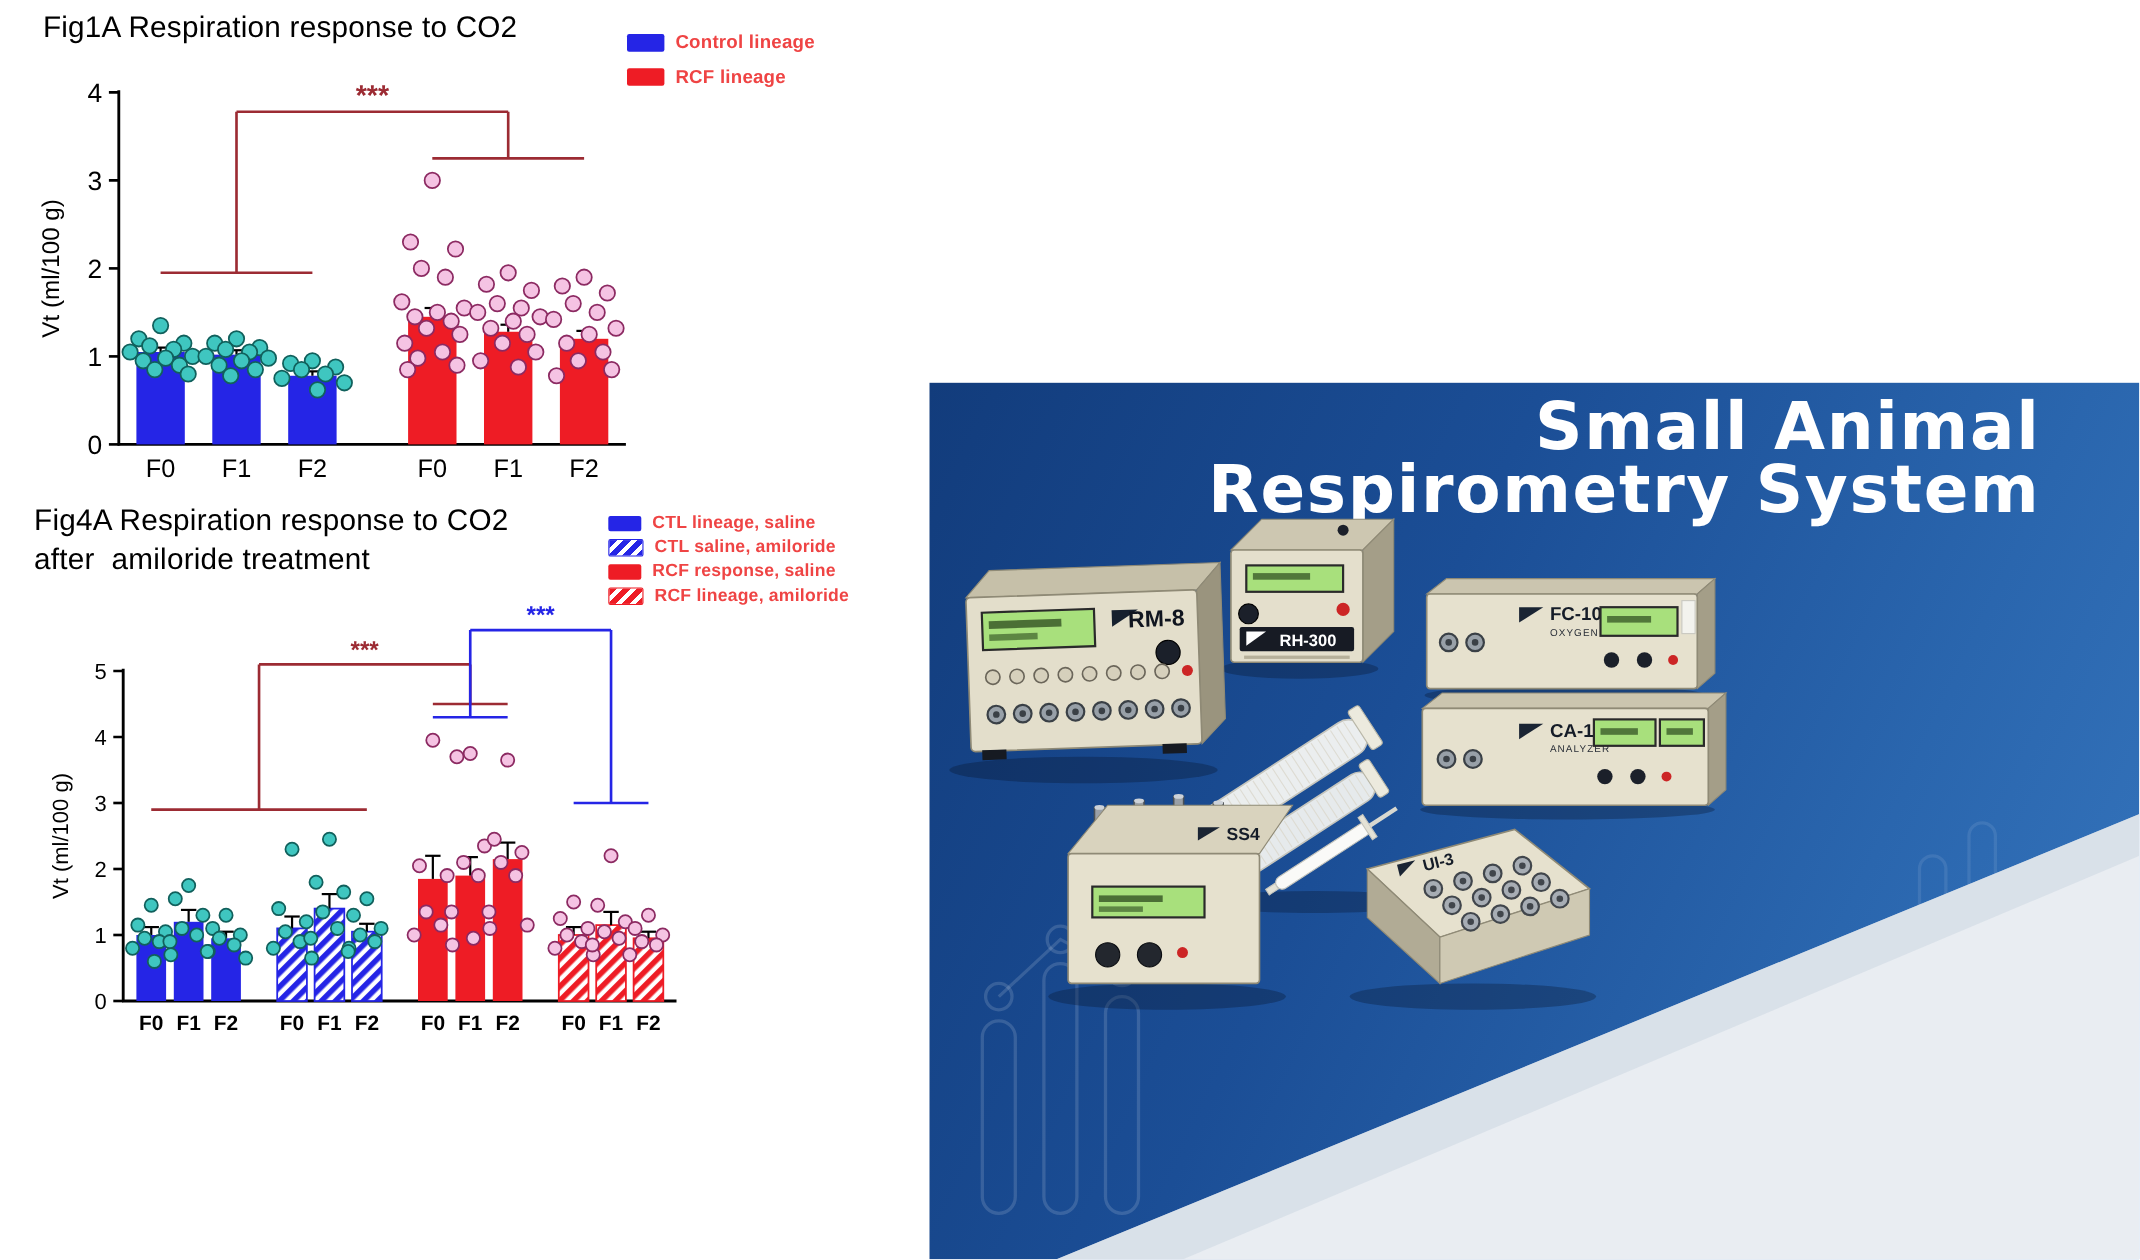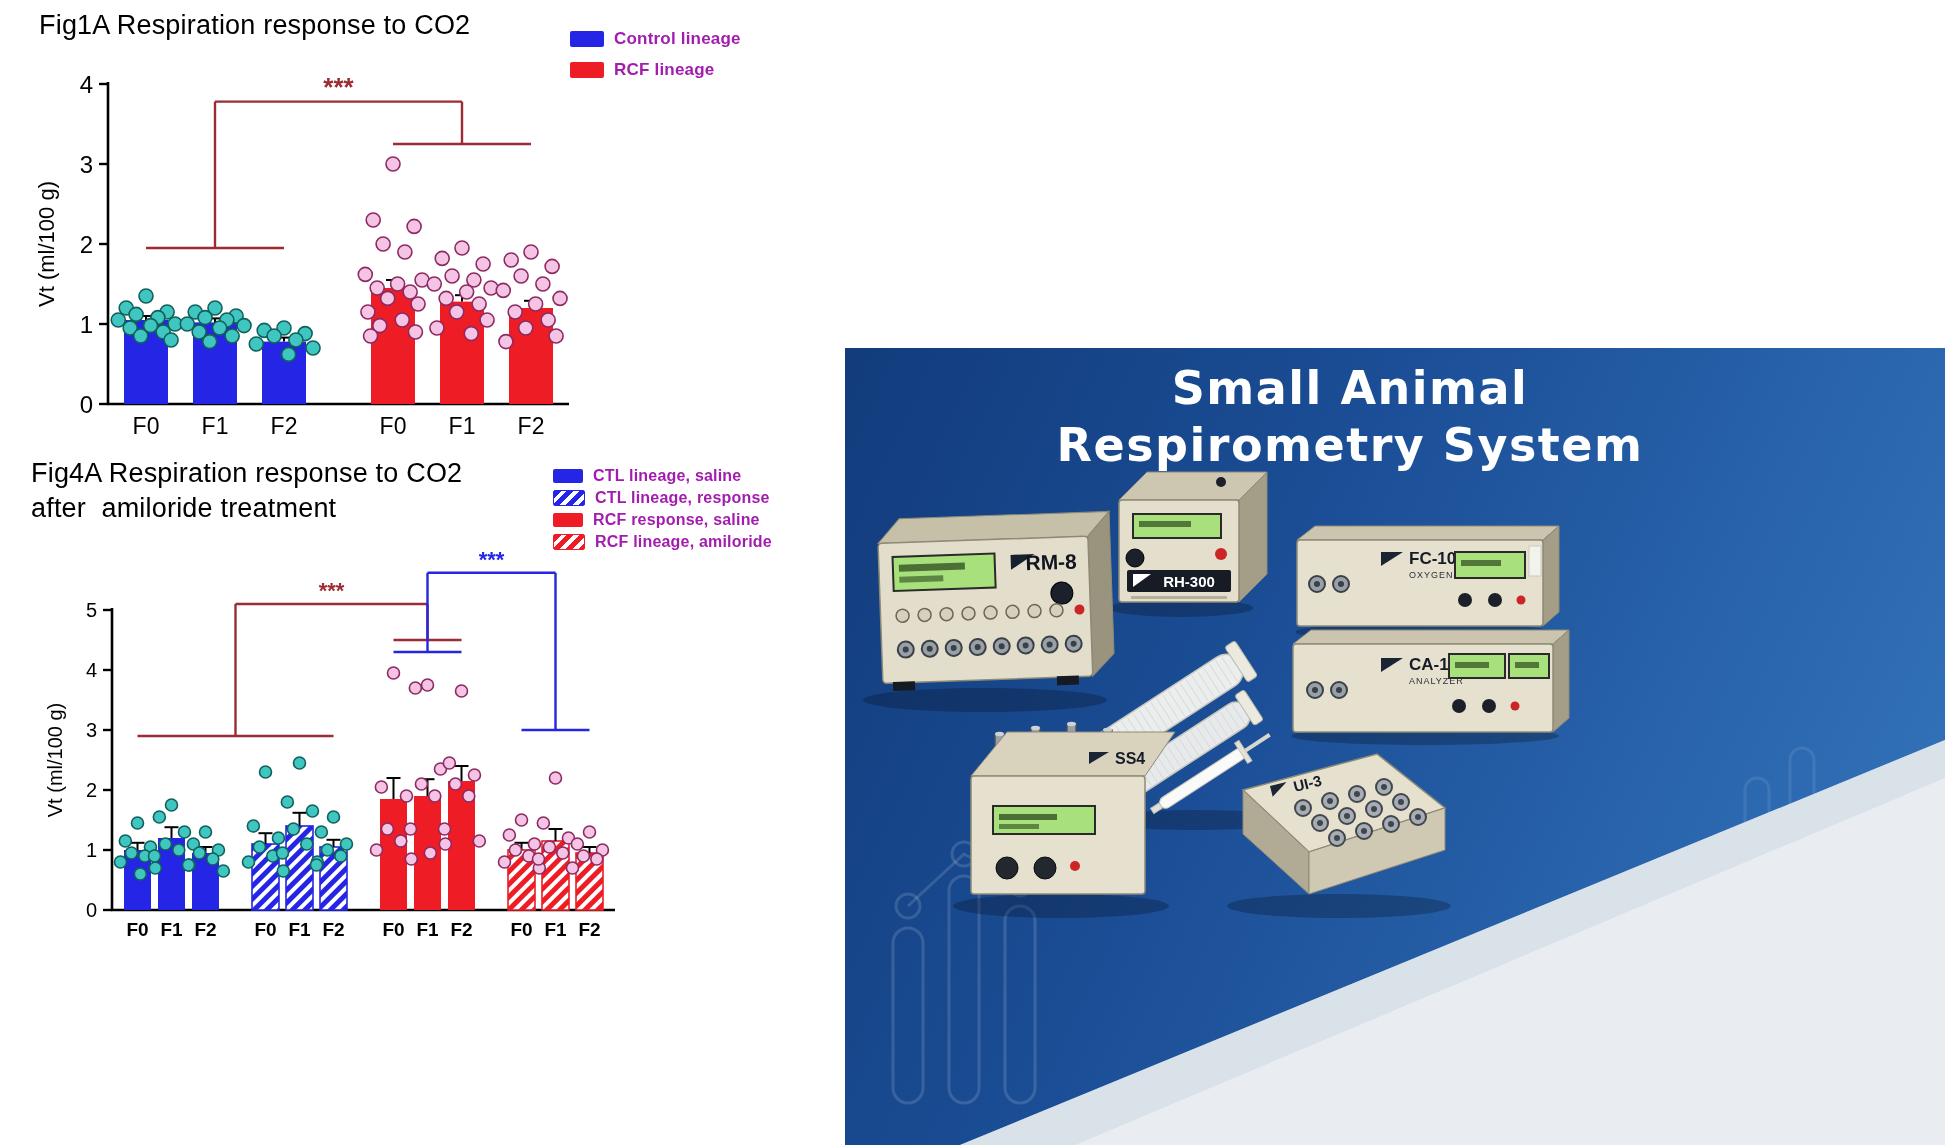--- a/index.html
+++ b/index.html
@@ -12,30 +12,30 @@
 
   .fig-title{font-size:27px;color:#000000;font-weight:500;letter-spacing:.2px;line-height:33px;white-space:pre;}
   #fig1 .fig-title{margin:4px 0 0 14px;}
   #fig4 .fig-title{margin:2px 0 0 6px;}
 
   .legend{position:absolute;display:flex;flex-direction:column;}
   #legend1{left:545px;top:24px;gap:11px;}
   #legend2{left:528px;top:12px;gap:4px;}
   .leg-row{display:flex;align-items:center;gap:10px;}
   .swatch{display:inline-block;border-radius:2px;flex:none;}
-  .leg-label{font-weight:600;color:#a21caf;letter-spacing:.2px;white-space:nowrap;}
+  .leg-label{font-weight:600;color:#ef4444;letter-spacing:.2px;white-space:nowrap;}
 
   #chart1{position:absolute;left:5px;top:52px;}
   #chart2{position:absolute;left:15px;top:80px;}
   svg text{font-family:"Liberation Sans",sans-serif;}
 
   .product{position:absolute;left:845px;top:348px;width:1100px;height:797px;overflow:hidden;
            background:linear-gradient(115deg,#123c7c 0%,#1b4e96 38%,#2a66ae 72%,#3777bf 100%);}
-  .product-title{position:absolute;left:0;top:12px;width:1010px;text-align:center;color:#fff;
-                 font-size:46px;font-weight:600;letter-spacing:1.5px;line-height:57px;
+  .product-title{position:absolute;left:0;top:12px;width:1010px;text-align:right;color:#fff;
+                 font-size:60px;font-weight:600;letter-spacing:1.5px;line-height:57px;
                  font-family:"DejaVu Sans",sans-serif;}
   #product-art{position:absolute;left:0;top:0;}
 </style>
 </head>
 <body>
 
 <div class="page">
 
   <section class="figure" id="fig1">
     <div class="fig-title">Fig1A Respiration response to CO2</div>
@@ -363,21 +363,21 @@
           <circle cx="532.49" cy="333" r="6" fill="#f5c3e3" stroke="#8c2a62" stroke-width="1.6"></circle>
         </g>
       </svg>
     <div class="legend" id="legend2">
         <div class="leg-row">
           <span class="swatch" style="width: 30px; height: 14px; background: rgb(37, 37, 230);"></span>
           <span class="leg-label" style="font-size: 16px;">CTL lineage, saline</span>
         </div>
         <div class="leg-row">
           <span class="swatch" style="width: 30px; height: 14px; background: repeating-linear-gradient(135deg, rgb(37, 37, 230) 0px, rgb(37, 37, 230) 5px, rgb(255, 255, 255) 5px, rgb(255, 255, 255) 9px); border: 1.5px solid rgb(37, 37, 230);"></span>
-          <span class="leg-label" style="font-size: 16px;">CTL lineage, response</span>
+          <span class="leg-label" style="font-size: 16px;">CTL saline, amiloride</span>
         </div>
         <div class="leg-row">
           <span class="swatch" style="width: 30px; height: 14px; background: rgb(238, 28, 37);"></span>
           <span class="leg-label" style="font-size: 16px;">RCF response, saline</span>
         </div>
         <div class="leg-row">
           <span class="swatch" style="width: 30px; height: 14px; background: repeating-linear-gradient(135deg, rgb(238, 28, 37) 0px, rgb(238, 28, 37) 5px, rgb(255, 255, 255) 5px, rgb(255, 255, 255) 9px); border: 1.5px solid rgb(238, 28, 37);"></span>
           <span class="leg-label" style="font-size: 16px;">RCF lineage, amiloride</span>
         </div>
       </div>

